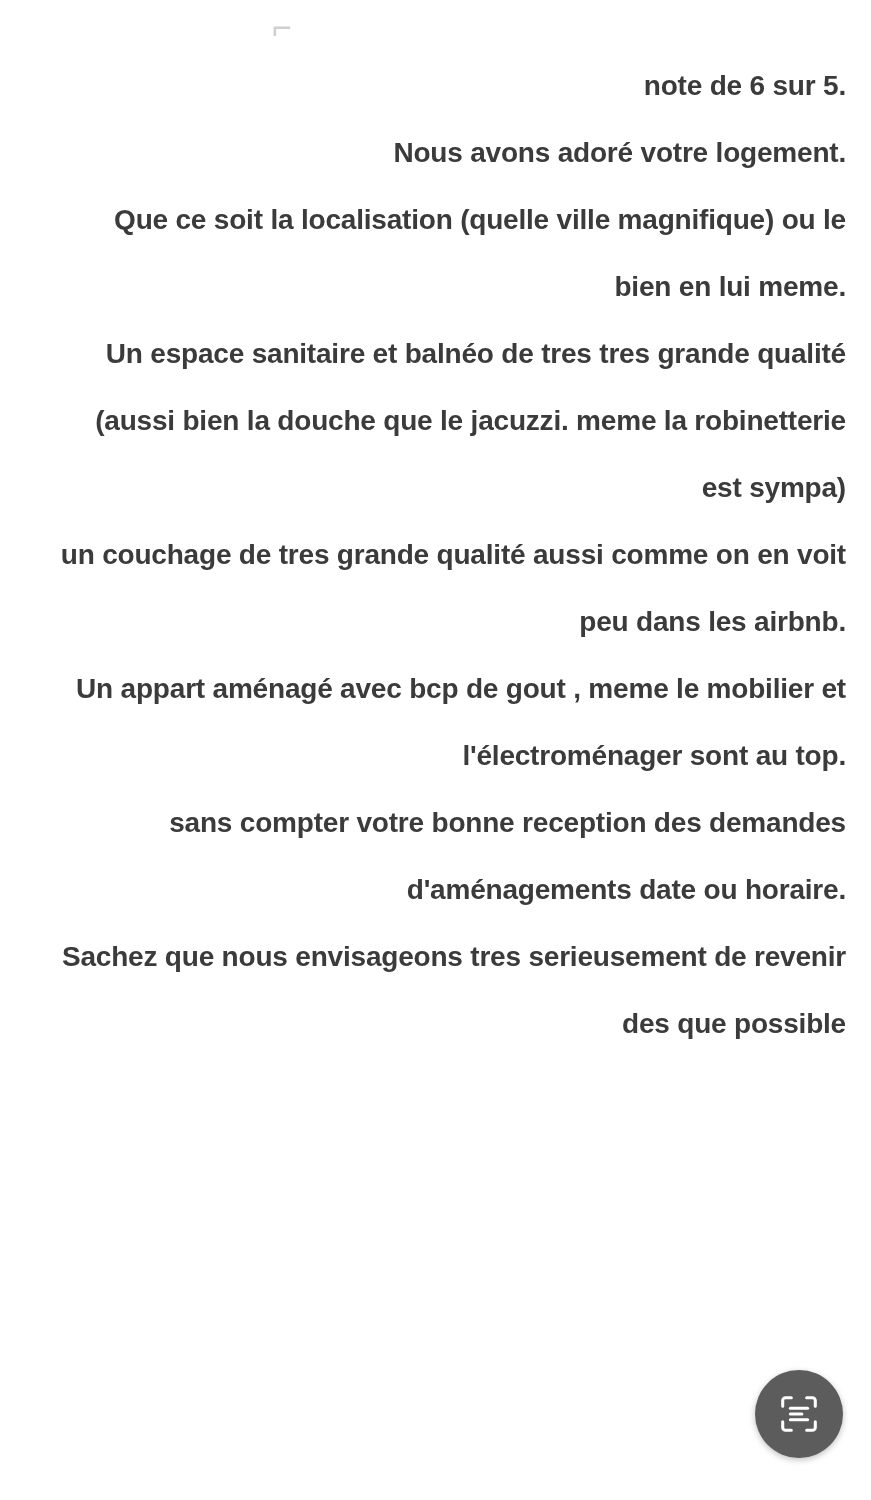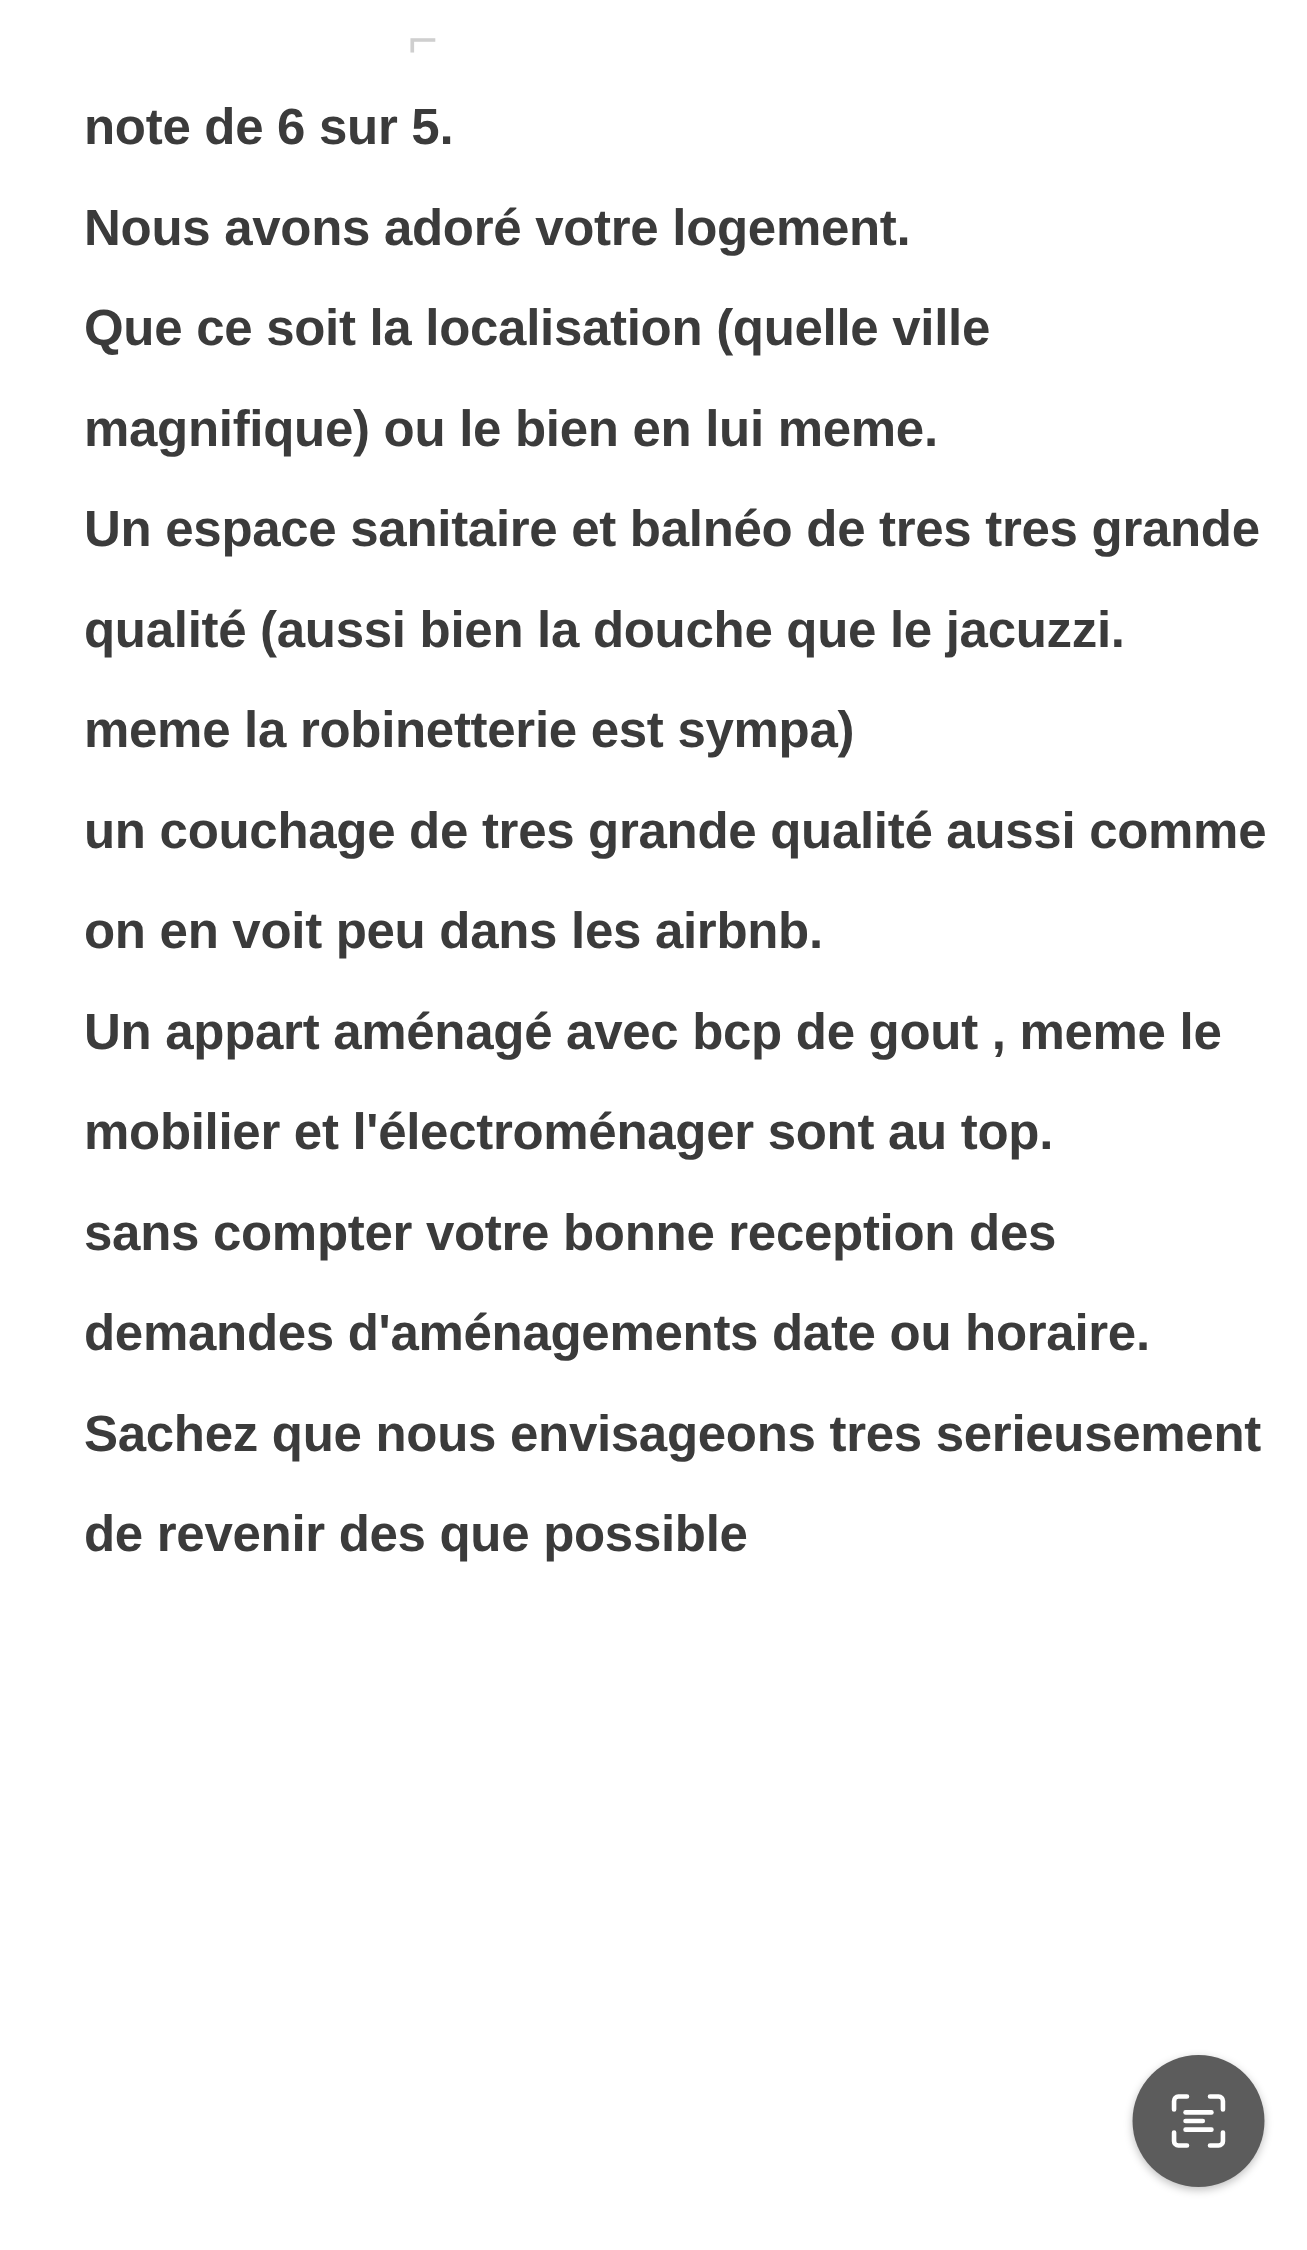--- a/index.html
+++ b/index.html
@@ -35,26 +35,27 @@
     overflow: hidden;
     user-select: none;
   }
 
   .review-text {
     position: absolute;
     top: 52px;
     left: 56px;
     width: 790px;
     color: #3b3b3b;
-    font-size: 34px;
+    font-size: 28px;
     font-weight: 700;
     line-height: 67px;
     letter-spacing: -0.2px;
     white-space: pre-wrap;
     word-wrap: break-word;
+    text-align: right;
   }
 
   
   .fab {
     position: absolute;
     right: 28px;
     bottom: 42px;
     width: 88px;
     height: 88px;
     border-radius: 50%;

